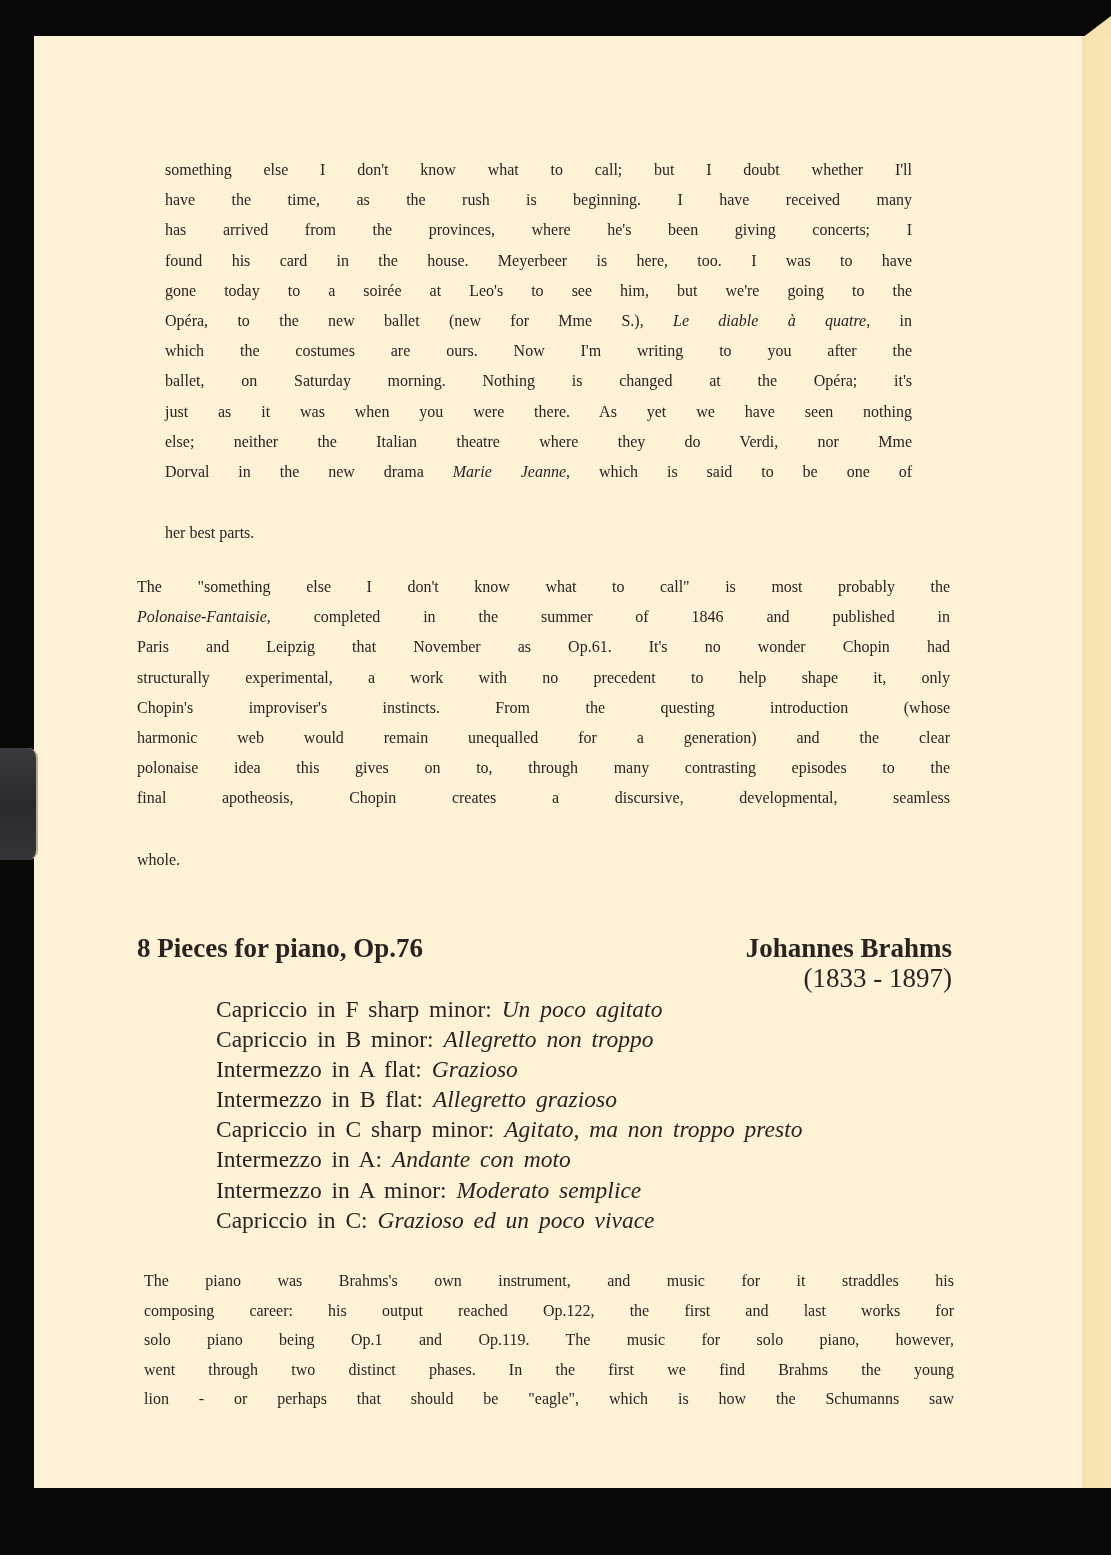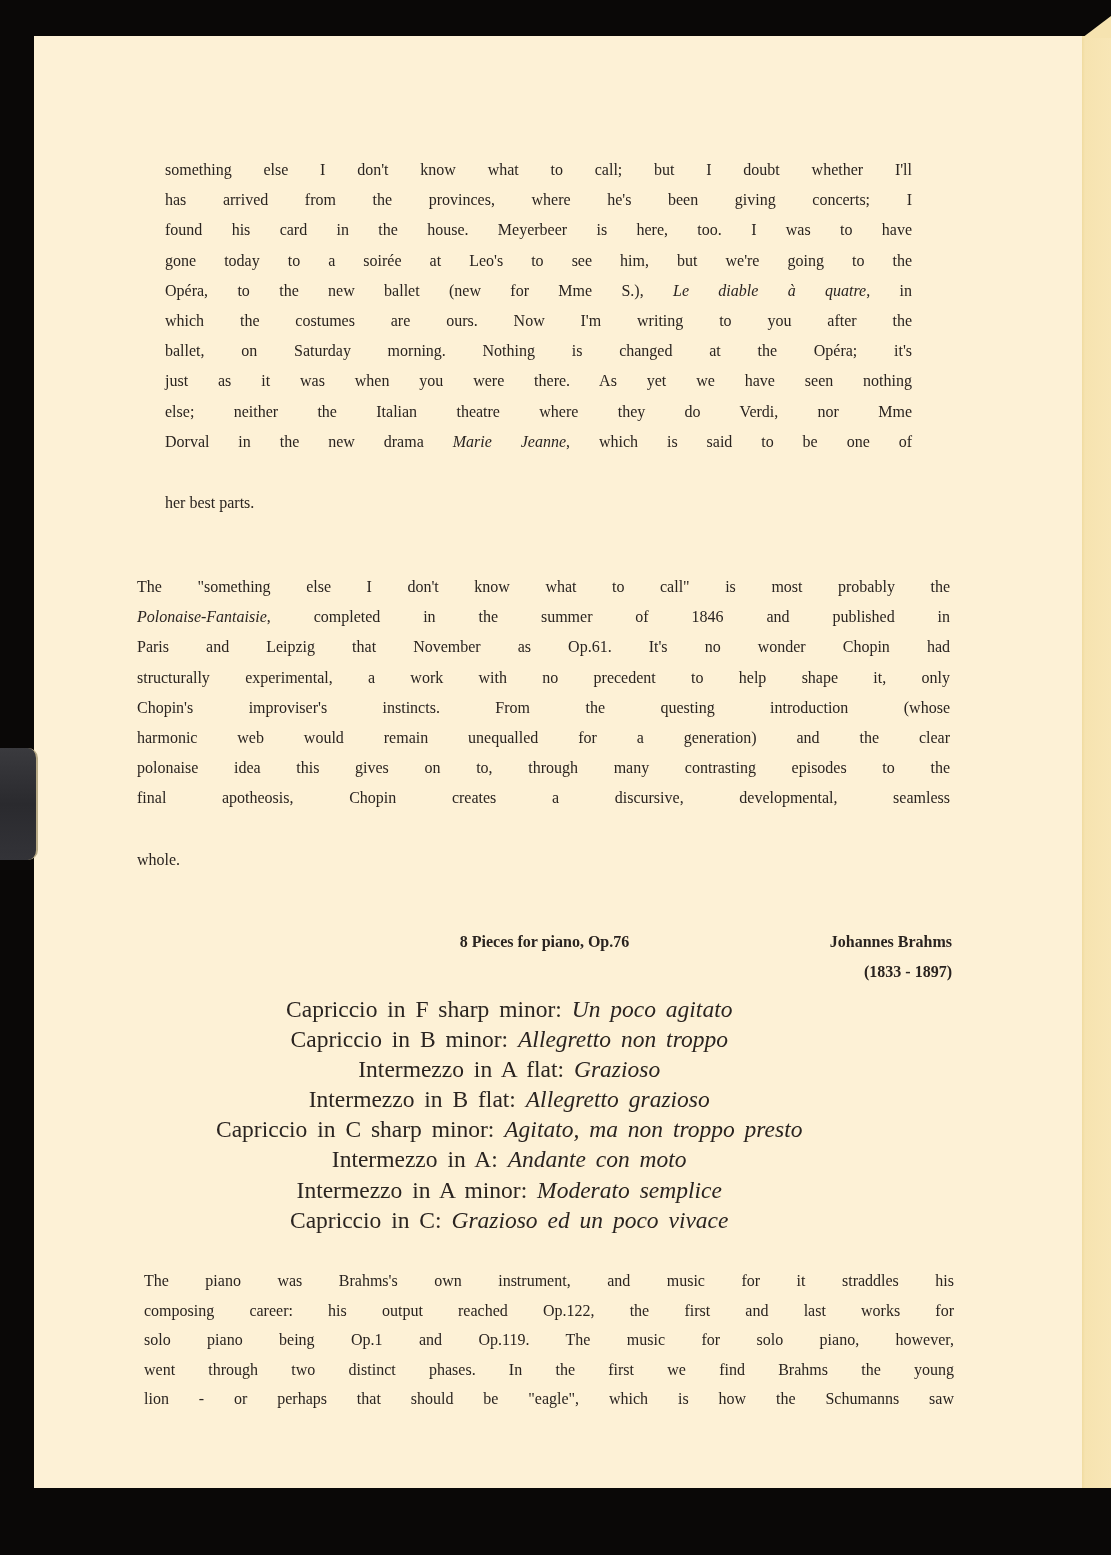--- a/index.html
+++ b/index.html
@@ -21,36 +21,37 @@
     }
     .clip {
       position:absolute; left:0; top:748px; width:36px; height:112px;
       background:linear-gradient(180deg,#3a3a3e,#2a2a2e 50%,#333338);
       border-radius:0 10px 10px 0; border-right:2px solid #b9ab86;
     }
     .text { position:absolute; font-size:16px; line-height:30.2px; }
     .jl { display:block; text-align:justify; text-align-last:justify; }
     .ll { display:block;margin-top:31px; }
     i { }
-    .heading { position:absolute; left:137px; top:933px; width:815px; font-size:16px; font-weight:bold;text-align:center; }
+    .heading { position:absolute; left:137px; top:933px; width:815px; font-size:27px; font-weight:bold; }
     .heading .right { position:absolute; right:0; top:0; }
-    .dates { position:absolute; right:0; top:30px; font-weight:bold; }
-    .pieces { position:absolute; left:216px; top:994px; font-size:23.5px; line-height:30.1px;text-align:center; }
+    .dates { position:absolute; right:0; top:30px; font-weight:normal; }
+    .pieces { position:absolute; left:216px; top:994px; font-size:23.5px; line-height:30.1px; }
     .piece { display:block; white-space:nowrap; word-spacing:4px; }
   </style>
 </head>
 <body>
 
 <div class="page"></div>
 <div class="page-edge"></div>
 <div class="corner-top"></div>
 <div class="clip"></div>
 
 <div class="text" style="left:165px; top:155px; width:747px;">
   <span class="jl">something else I don't know what to call; but I doubt whether I'll</span>
+  <span class="jl">have the time, as the rush is beginning.  I have received many</span>
   <span class="jl">has arrived from the provinces, where he's been giving concerts; I</span>
   <span class="jl">found his card in the house.  Meyerbeer is here, too.  I was to have</span>
   <span class="jl">gone today to a soirée at Leo's to see him, but we're going to the</span>
   <span class="jl"><span>Opéra, to the new ballet (new for Mme S.), </span><i>Le diable à quatre</i><span>, in</span></span>
   <span class="jl">which the costumes are ours.  Now I'm writing to you after the</span>
   <span class="jl">ballet, on Saturday morning.  Nothing is changed at the Opéra; it's</span>
   <span class="jl">just as it was when you were there.  As yet we have seen nothing</span>
   <span class="jl">else; neither the Italian theatre where they do Verdi, nor Mme</span>
   <span class="jl"><span>Dorval in the new drama </span><i>Marie Jeanne</i><span>, which is said to be one of</span></span>
   <span class="ll">her best parts.</span>

